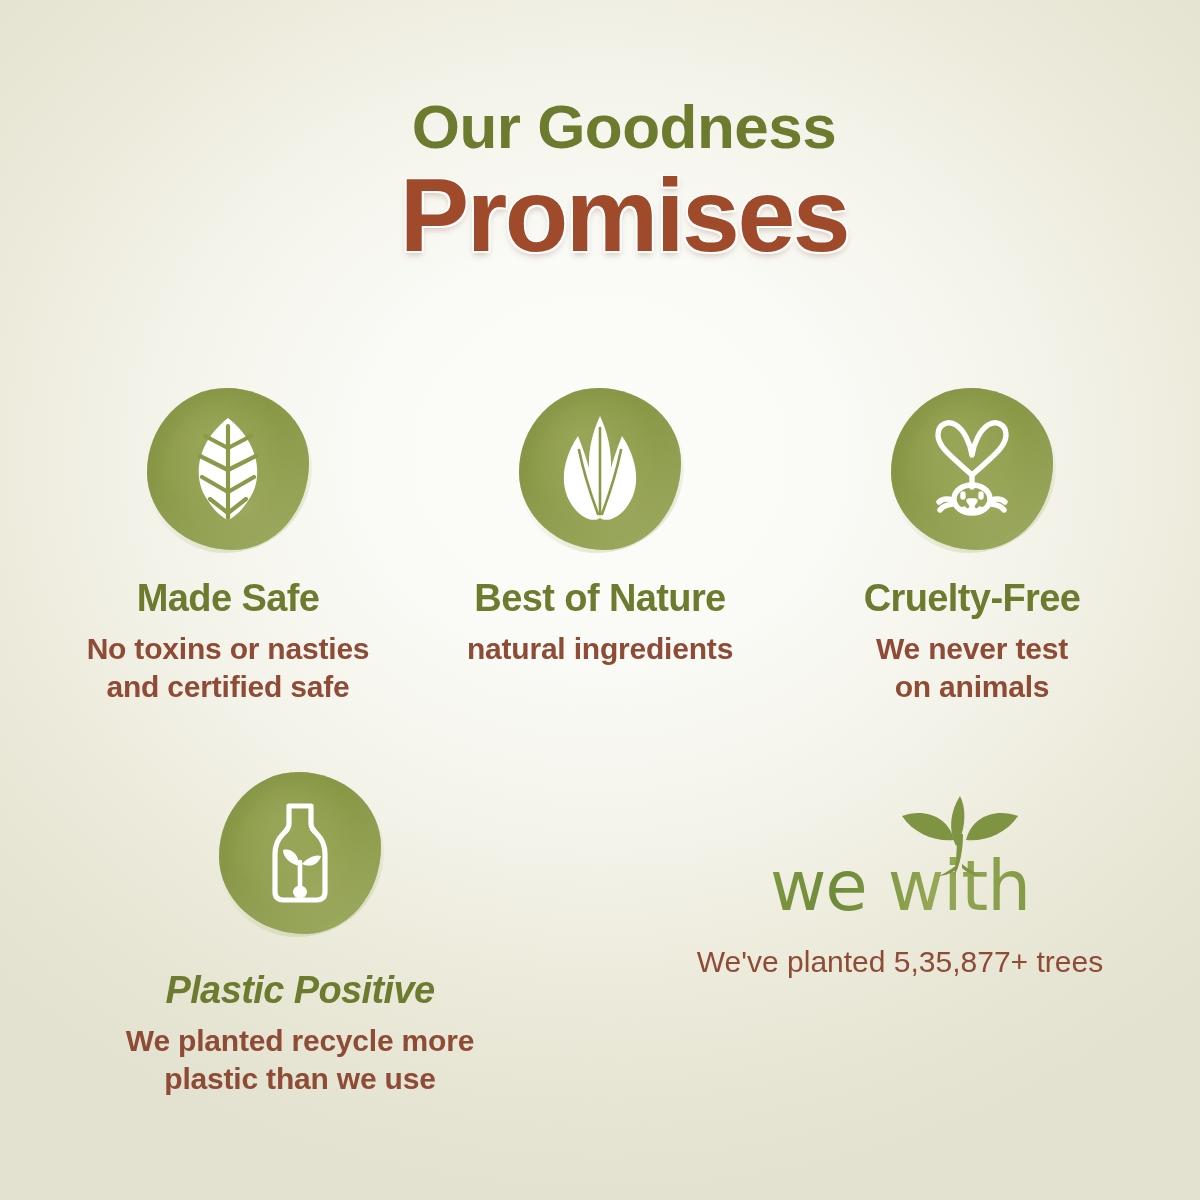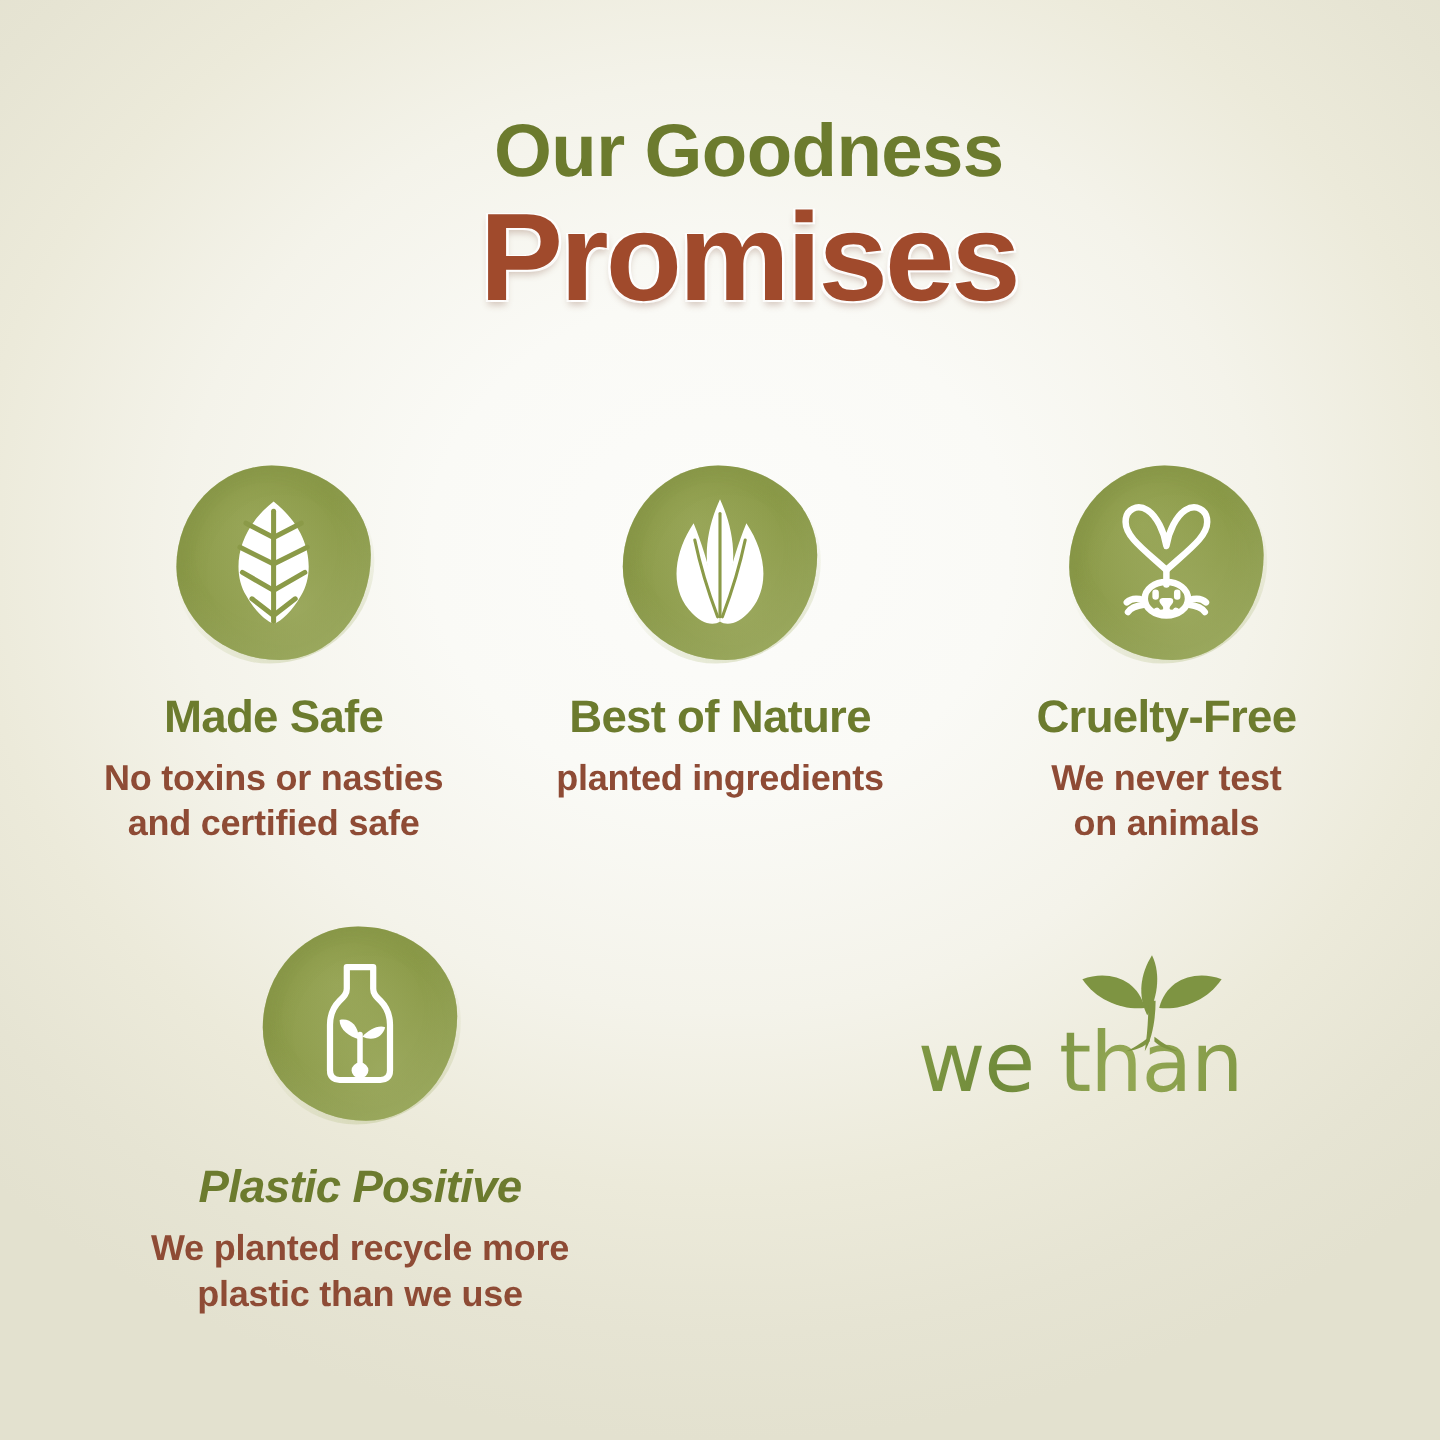--- a/index.html
+++ b/index.html
@@ -179,21 +179,21 @@
           </g>
           <g stroke="#8b9a48" stroke-width="2.6" fill="none" stroke-linecap="round">
             <path d="M52 14 L52 100"></path>
             <path d="M31 36 C36 60 44 84 50 100"></path>
             <path d="M73 36 C68 60 60 84 54 100"></path>
           </g>
         </svg>
       </div>
       <div class="c-title">Best of Nature</div>
       <div class="c-desc">
-        <div>planted ingredients</div>
+        <div>natural ingredients</div>
       </div>
     </div>
 
     <div class="card">
       <div class="blob">
         <div class="blobshape"></div>
         <svg width="112" height="112" viewBox="0 0 112 112">
           <g fill="none" stroke="#ffffff" stroke-width="5.4" stroke-linecap="round" stroke-linejoin="round">
 
             <path d="M56 62 C36 44 22 34 22 22 C22 11 32 7 40 12 C48 17 54 30 56 42
@@ -263,20 +263,21 @@
             <path d="M74 46 C56 48 34 40 22 22 C44 14 68 22 74 46 Z"></path>
 
             <path d="M86 46 C104 48 126 40 138 22 C116 14 92 22 86 46 Z"></path>
 
             <path d="M77 40 C77 56 76 68 74 82 C80 72 83 56 83 40 Z"></path>
 
             <path d="M78 70 C70 76 64 80 58 82 C66 82 74 78 78 74 Z"></path>
             <path d="M82 70 C90 76 96 80 102 82 C94 82 86 78 82 74 Z"></path>
           </g>
         </svg>
-        <div class="wpg-line wpg-l1">we than</div>
+        <div class="wpg-line wpg-l1">we with</div>
       </div>
       <div class="wpg-caption">
+        <div>We've planted 5,35,877+ trees</div>
       </div>
     </div>
 
   </div>
 </div>
 
 </body></html>

